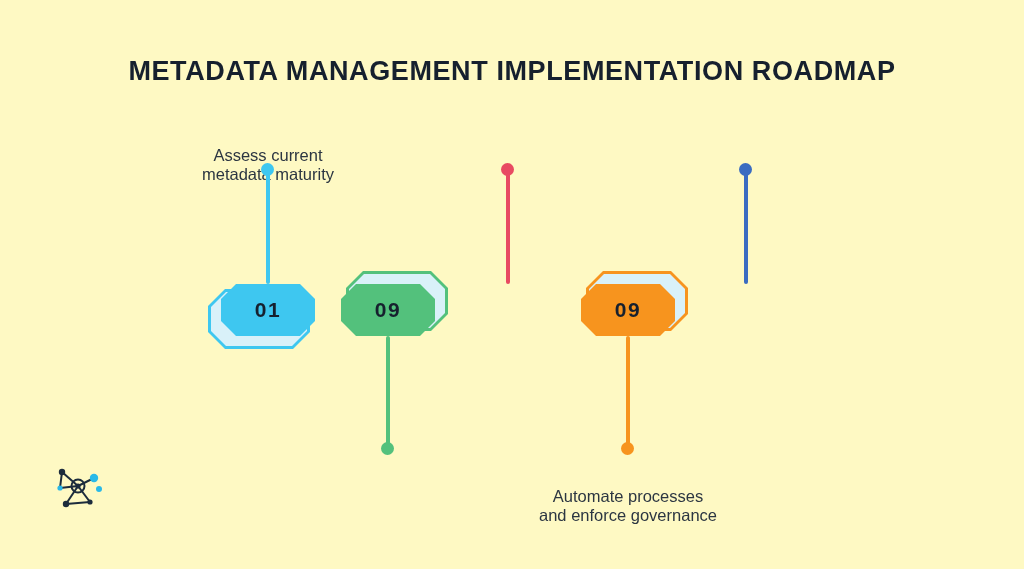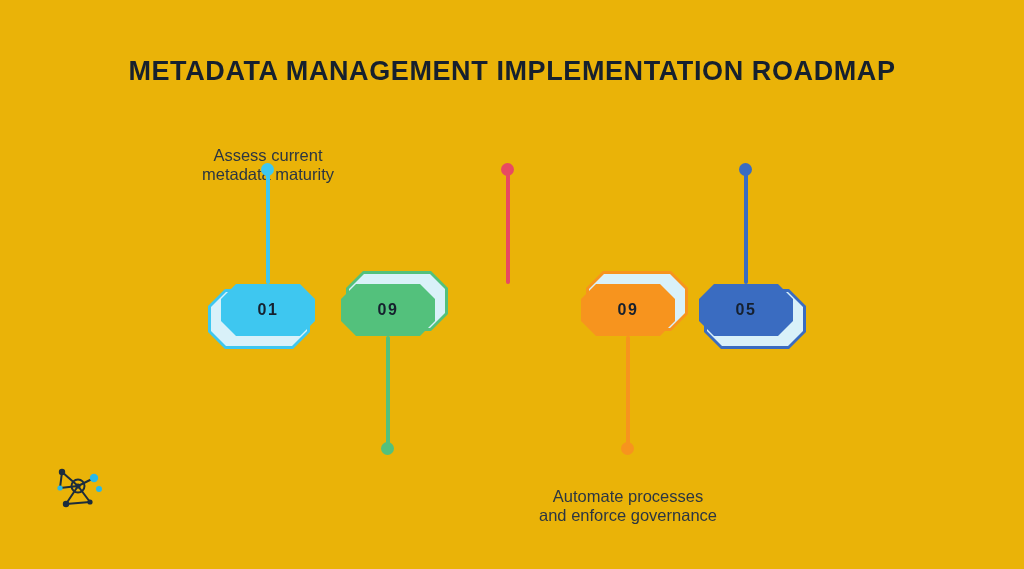--- a/index.html
+++ b/index.html
@@ -3,21 +3,21 @@
 <meta charset="utf-8">
 <style>
   * { margin: 0; padding: 0; box-sizing: border-box; }
   html, body { width: 1024px; height: 569px; }
   body { font-family: "Liberation Sans", sans-serif; }
 
   .stage {
     position: relative;
     width: 1024px;
     height: 569px;
-    background: #eab308;
+    background: #fef9c3;
     overflow: hidden;
   }
 
   .title {
     position: absolute;
     top: 56px;
     left: 0;
     width: 100%;
     text-align: center;
     font-size: 27px;
@@ -113,21 +113,21 @@
     top: 0;
     width: 94px;
     height: 52px;
     background: var(--accent);
     z-index: 2;
     display: flex;
     align-items: center;
     justify-content: center;
   }
   .step-number {
-    font-size: 16px;
+    font-size: 21px;
     font-weight: 800;
     letter-spacing: 1.5px;
     color: #16202e;
   }
 
   .logo {
     position: absolute;
     left: 50px;
     top: 458px;
     width: 56px;
@@ -185,28 +185,20 @@
         </div>
       <div class="badge-fill oct">
         <span class="step-number">09</span>
       </div>
     </div>
   </div>
 
   <div class="step top ol-br" style="left: 616px; --accent: #3a6cc1;">
     <div class="connector-dot"></div>
     <div class="connector-line"></div>
-    <div class="badge-wrap">
-      <div class="badge-outline oct-big">
-          <div class="outline-hole oct"></div>
-        </div>
-      <div class="badge-fill oct">
-        <span class="step-number">05</span>
-      </div>
-    </div>
   </div>
 
   <div class="logo">
     <svg width="56" height="56" viewBox="0 0 56 56">
       <g stroke="#1c2c3c" stroke-width="2" fill="none">
         <line x1="28" y1="28" x2="12" y2="14"></line>
         <line x1="28" y1="28" x2="10" y2="30"></line>
         <line x1="28" y1="28" x2="16" y2="46"></line>
         <line x1="28" y1="28" x2="40" y2="44"></line>
         <line x1="28" y1="28" x2="44" y2="20"></line>

